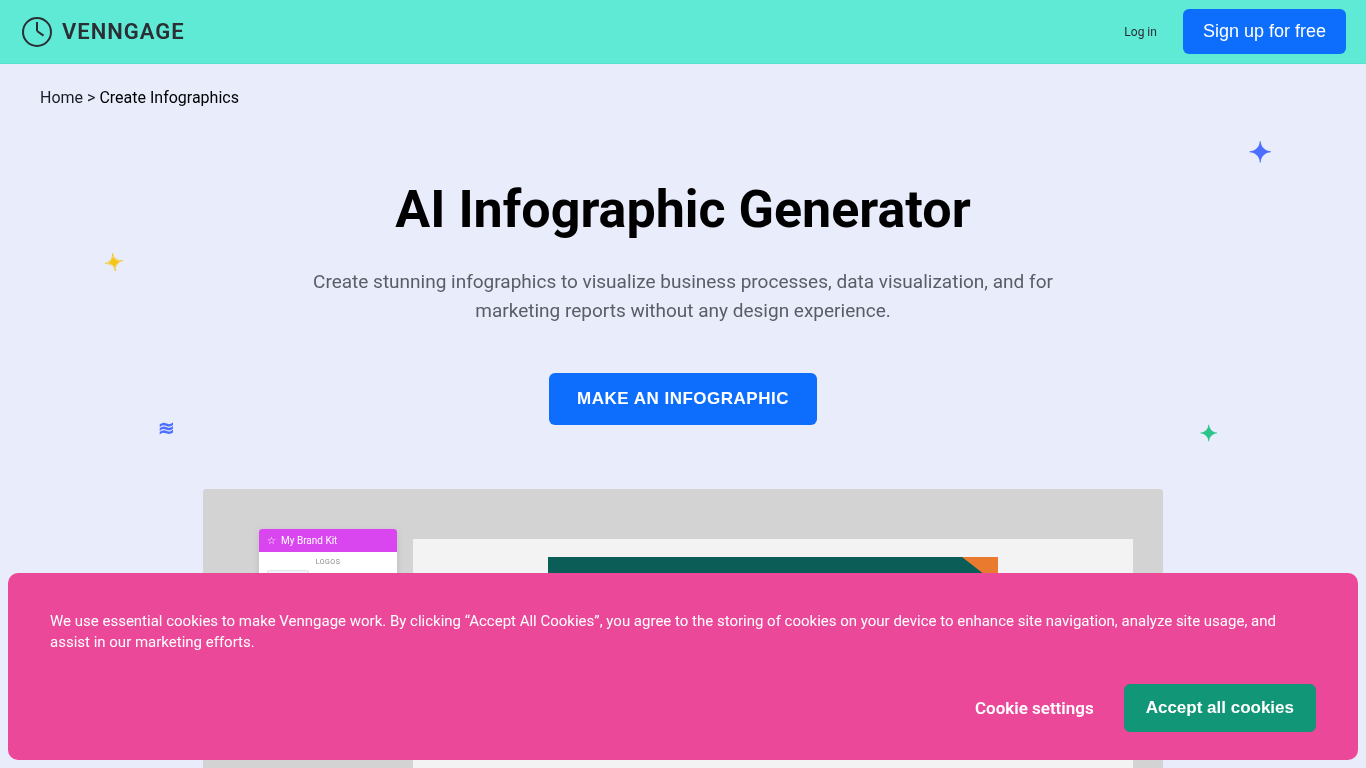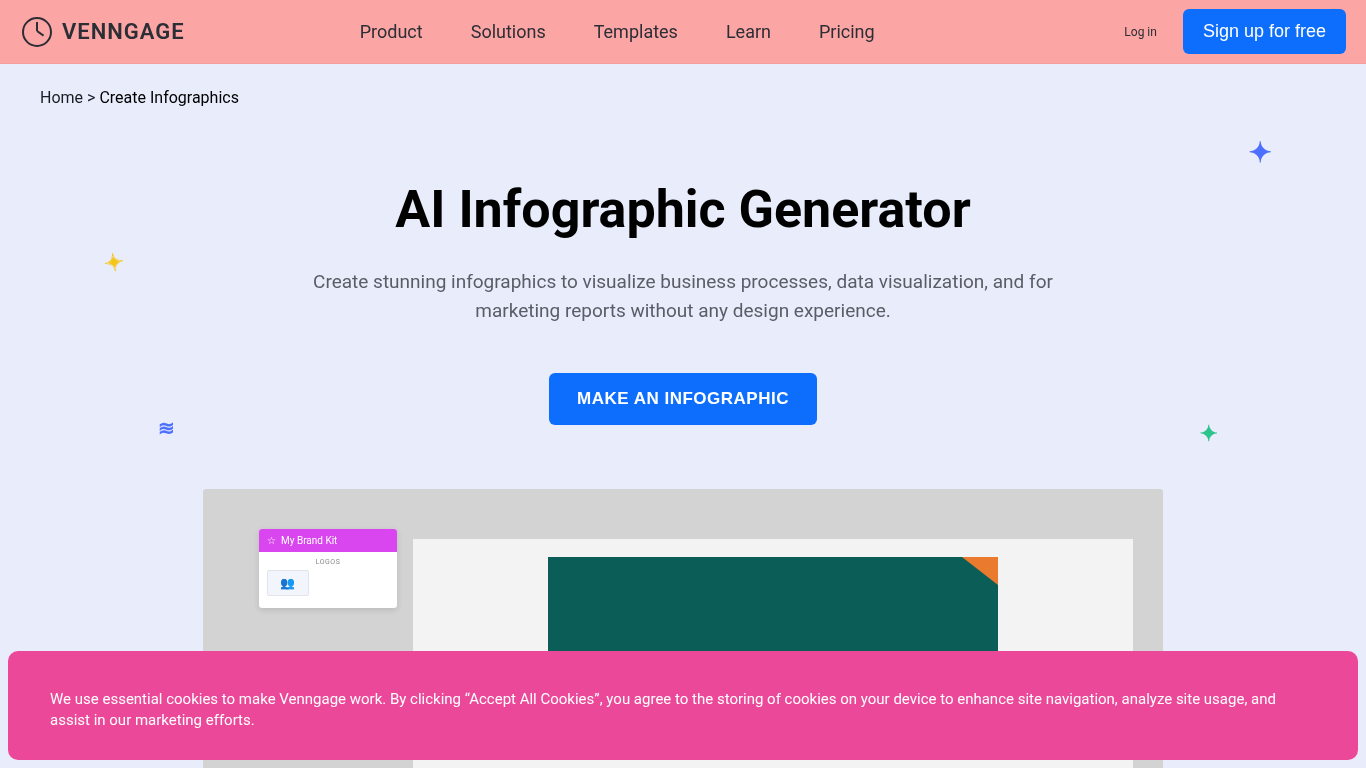--- a/index.html
+++ b/index.html
@@ -7,21 +7,21 @@
     font-family: -apple-system, BlinkMacSystemFont, "Segoe UI", Roboto, Helvetica, Arial, sans-serif;
     background: #E9EDFB;
     width: 1366px;
     height: 768px;
     overflow: hidden;
     position: relative;
   }
 
   
   .header {
-    background: #fca5a5;
+    background: #5eead4;
     height: 64px;
     display: flex;
     align-items: center;
     padding: 0 20px 0 22px;
     border-bottom: 1px solid rgba(0,0,0,0.03);
   }
   .logo {
     display: flex;
     align-items: center;
     gap: 10px;
@@ -302,27 +302,20 @@
     cursor: pointer;
   }
 </style>
 </head>
 <body>
 
 <div class="header">
   <div class="logo">
     <span class="logo-icon"></span>
     <span class="logo-text">VENNGAGE</span>
-  </div>
-  <div class="nav">
-    <span class="nav-item">Product</span>
-    <span class="nav-item">Solutions</span>
-    <span class="nav-item">Templates</span>
-    <span class="nav-item">Learn</span>
-    <span class="nav-item">Pricing</span>
   </div>
   <div class="header-right">
     <span class="login">Log in</span>
     <button class="signup-btn">Sign up for free</button>
   </div>
 </div>
 
 <div class="breadcrumb">
   <span>Home</span><span> &gt; </span><span class="current">Create Infographics</span>
 </div>
@@ -358,13 +351,17 @@
           <div class="doc-badge"></div>
           <div class="doc-title2">#1: VOLUME</div>
         </div>
       </div>
     </div>
   </div>
 </div>
 
 <div class="cookie-banner">
   <div class="cookie-text">We use essential cookies to make Venngage work. By clicking “Accept All Cookies”, you agree to the storing of cookies on your device to enhance site navigation, analyze site usage, and assist in our marketing efforts.</div>
+  <div class="cookie-actions">
+    <span class="cookie-settings">Cookie settings</span>
+    <button class="cookie-accept">Accept all cookies</button>
+  </div>
 </div>
 
 </body></html>

